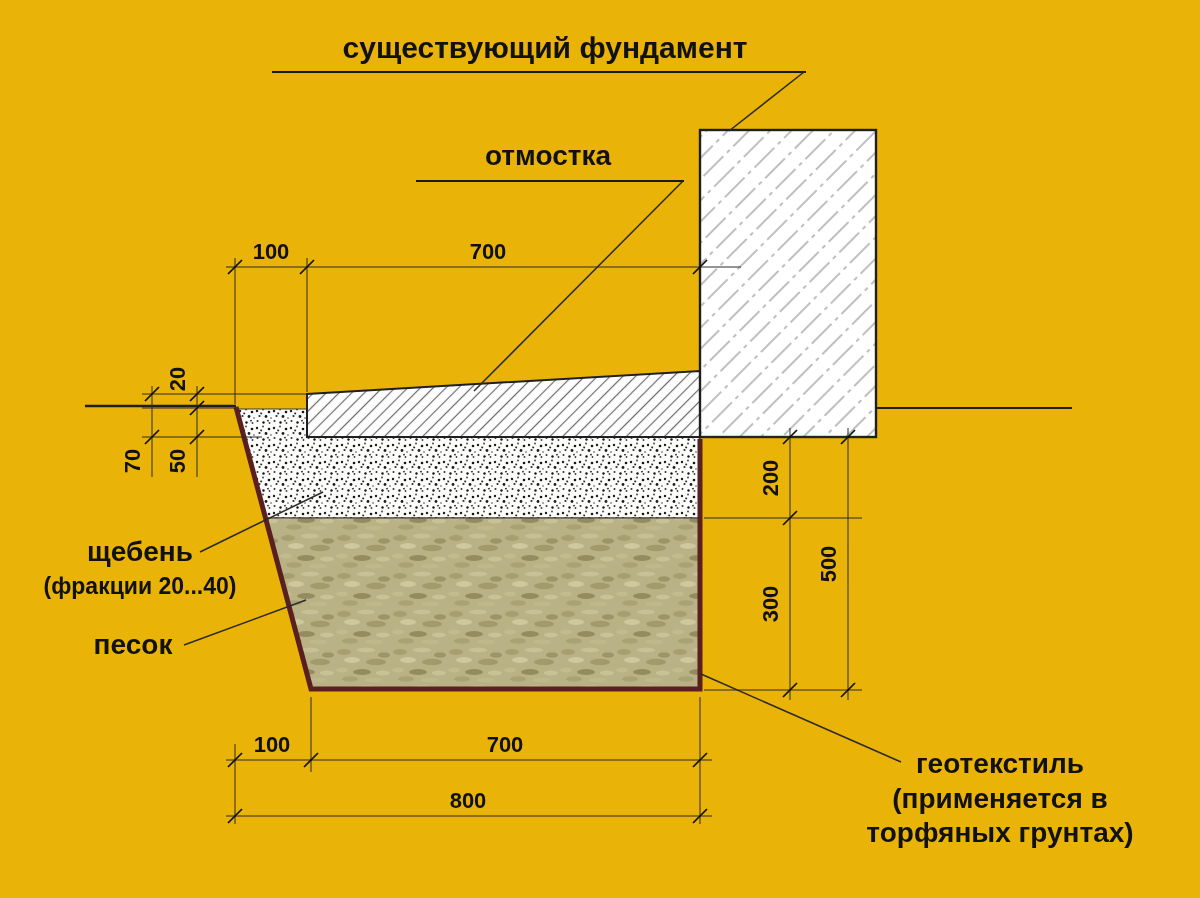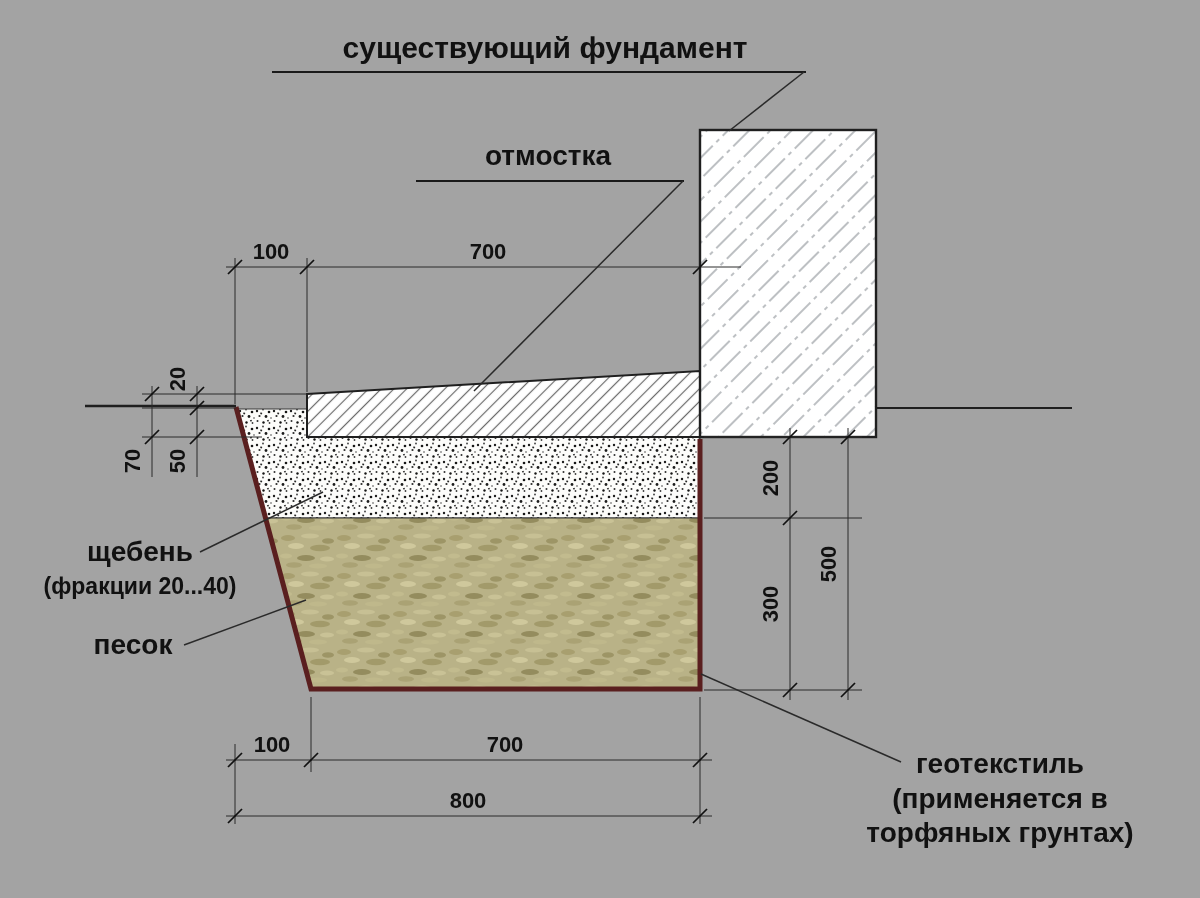--- a/index.html
+++ b/index.html
@@ -1,17 +1,17 @@
 <!DOCTYPE html>
 <html><head>
 <meta charset="utf-8">
 <style>
   html,body{margin:0;padding:0;background:#ffffff;}
   .stage{
-    position:relative;width:1200px;height:898px;background:#a3a3a3;overflow:hidden;
+    position:relative;width:1200px;height:898px;background:#eab308;overflow:hidden;
     font-family:"Liberation Sans","DejaVu Sans",sans-serif;
   }
   svg{display:block;}
   .dim{stroke:#2a2a2a;stroke-width:1;}
   .ext{stroke:#2a2a2a;stroke-width:1;}
   .leader{stroke:#2a2a2a;stroke-width:1.5;fill:none;}
   .underline{stroke:#1a1a1a;stroke-width:2;}
   text{fill:#111111;font-weight:bold;font-family:"Liberation Sans","DejaVu Sans",sans-serif;}
   .t-title{font-size:30px;}
   .t-label{font-size:28px;}

